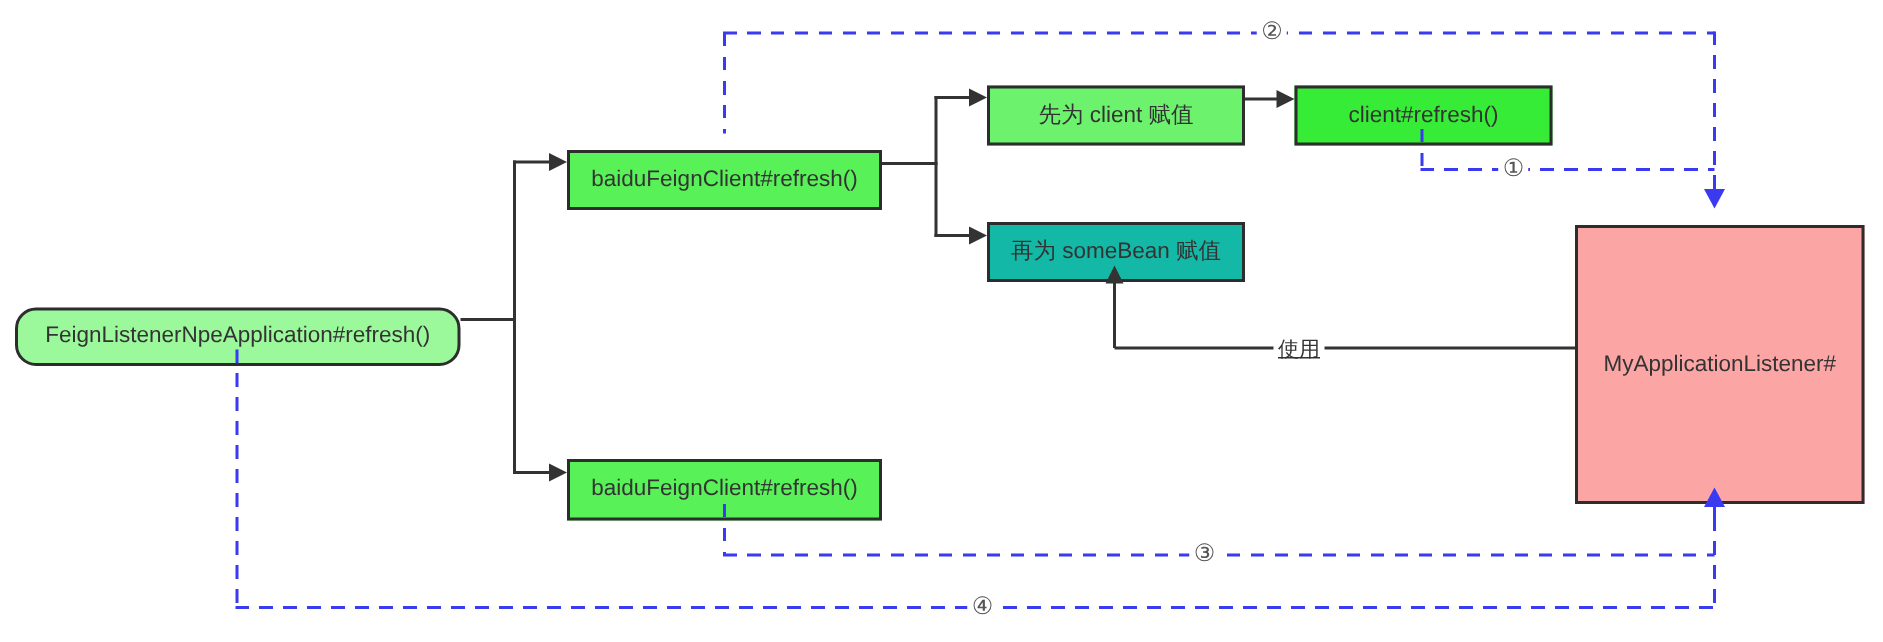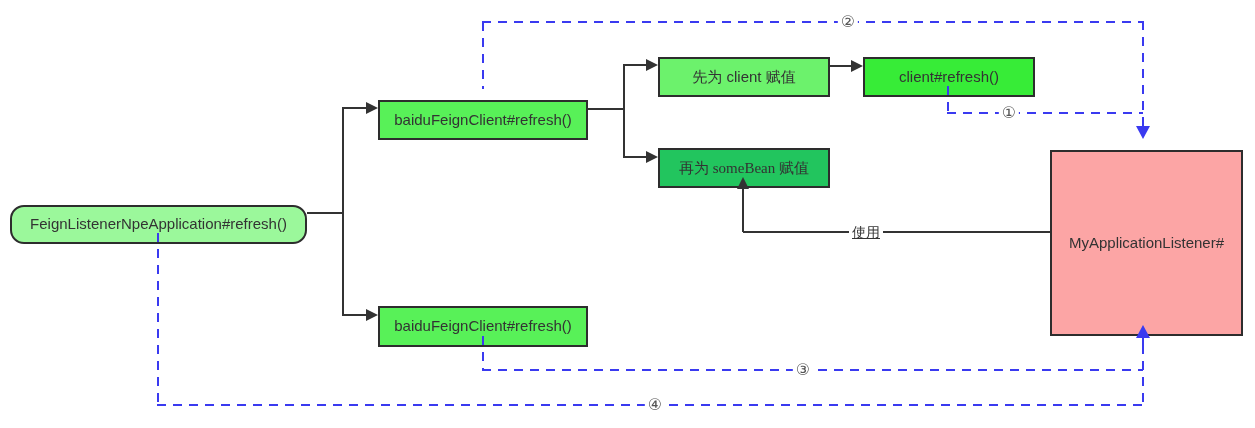--- a/index.html
+++ b/index.html
@@ -10,21 +10,21 @@
     position:absolute;
     border:2px solid #2d2d2d;
     box-sizing:border-box;
     display:flex;align-items:center;justify-content:center;
     font-size:15px;color:#333333;
     text-align:right;line-height:1.25;margin-top:11px;
   }
   .fill-pale   {background:#9BF89B;}
   .fill-green  {background:#58F158;}
   .fill-medium {background:#6CF26C;}
-  .fill-somebean{background:#22c55e;font-family:Liberation Serif, serif;}
+  .fill-somebean{background:#14b8a6;}
   .fill-bright {background:#37EC37;}
   .fill-orange {background:#fca5a5;}
 
   .hline,.vline{position:absolute;background:#333333;}
   .hline{height:2px;}
   .vline{width:2px;}
 
   .dash-h{position:absolute;height:2px;
     background:repeating-linear-gradient(90deg,#3A3AF0 0 9px,transparent 9px 16px);}
   .dash-v{position:absolute;width:2px;

